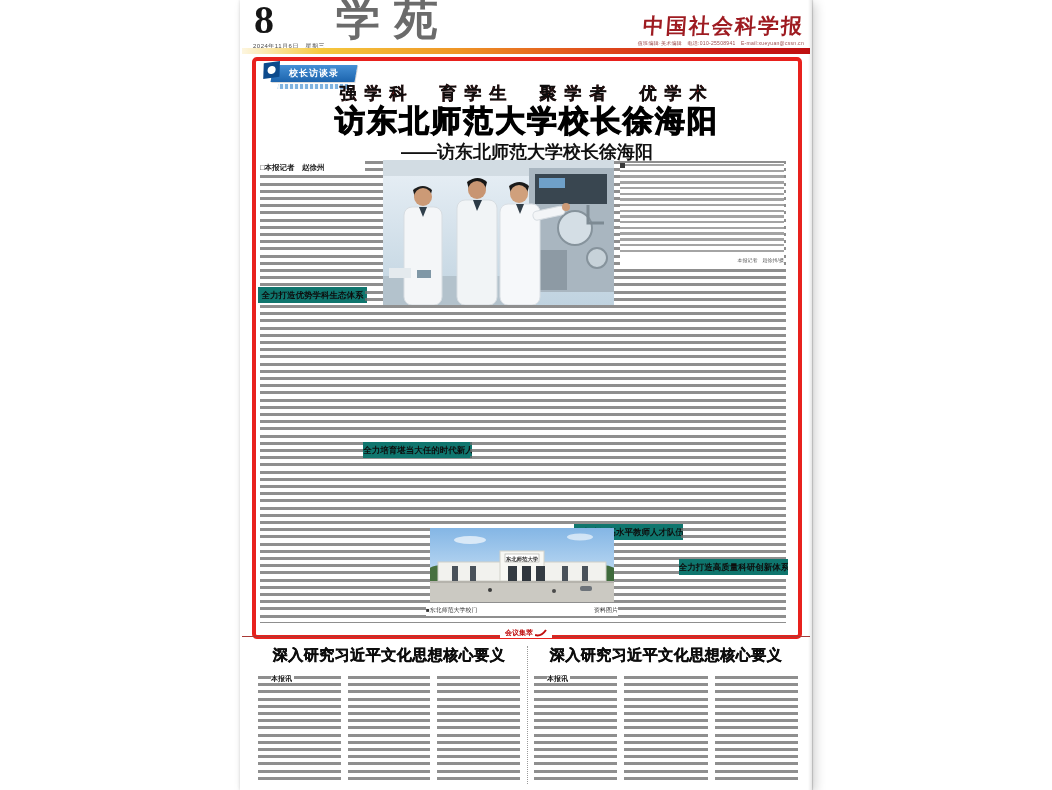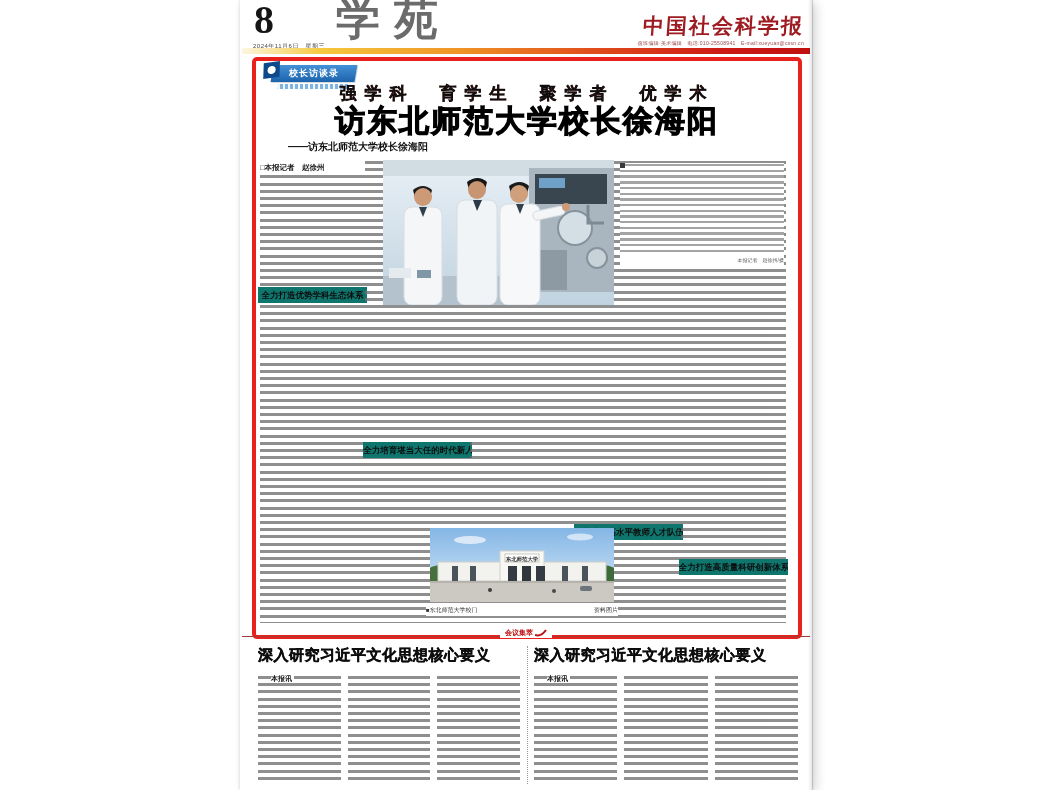--- a/index.html
+++ b/index.html
@@ -33,21 +33,21 @@
   .badge-icon{position:absolute;left:-9px;top:-3px;width:16px;height:16px;background:#0d4a8c;transform:rotate(-8deg);
     display:flex;align-items:center;justify-content:center;}
   .badge-icon i{display:block;width:8px;height:8px;border-radius:50%;background:#fff;}
   .badge-sub{width:72px;height:5px;margin:2px 0 0 14px;background:#7fb3e0;transform:skewX(-10deg);
     background-image:repeating-linear-gradient(90deg,rgba(255,255,255,.9) 0 2px,transparent 2px 5px);}
   
   .kicker{position:absolute;left:0;top:21px;width:100%;text-align:center;font-size:17px;font-weight:800;
     color:#7f1d1d;letter-spacing:8px;-webkit-text-stroke:.4px #0d0d0d;white-space:nowrap;}
   .headline{position:absolute;left:0;top:40px;width:100%;text-align:center;font-size:30px;font-weight:800;
     color:#000;letter-spacing:2px;-webkit-text-stroke:1.1px #000;white-space:nowrap;}
-  .deck{position:absolute;left:0;top:79px;width:100%;font-size:10px;font-weight:700;color:#111;white-space:nowrap;padding-left:32px;}
+  .deck{position:absolute;left:0;top:79px;width:100%;text-align:center;font-size:18px;font-weight:700;color:#111;white-space:nowrap;}
   
   .cols{position:absolute;left:4px;top:100px;width:526px;height:462px;display:flex;}
   .col{flex:1;position:relative;}
   .lines{position:absolute;inset:0;
     background-image:repeating-linear-gradient(to bottom,#6f6f6f 0px,#6f6f6f 3px,transparent 3px,transparent 7.2px);
     opacity:.78;}
   .byline-ov{position:absolute;left:0;right:0;top:0;height:14px;background:#fff;
     font-size:7.5px;font-weight:700;color:#222;line-height:13px;white-space:nowrap;}
   .subhead-ov{position:absolute;left:-2px;right:-2px;background:#0f766e;text-align:center;
     font-size:8.5px;font-weight:800;color:#0d0d0d;line-height:1;padding:4px 0 3px;white-space:nowrap;overflow:hidden;}
@@ -59,21 +59,21 @@
     background-image:repeating-linear-gradient(to bottom,#949494 0 2.4px,transparent 2.4px 5.7px);opacity:.85;}
   .caption1 .sq{position:absolute;left:0;top:0;width:5px;height:5px;background:#3a3a3a;}
   .caption1 .credit{position:absolute;right:0;bottom:4px;background:#fff;font-size:5px;color:#555;padding-left:4px;white-space:nowrap;}
   .photo2{position:absolute;left:174px;top:467px;width:184px;height:74px;background:#cfe2f3;overflow:hidden;}
   .caption2{position:absolute;left:170px;top:543px;width:192px;height:12px;background:#fff;
     display:flex;justify-content:space-between;align-items:center;font-size:6px;color:#333;white-space:nowrap;}
   
   .bottom-rule{position:absolute;left:2px;top:636px;width:568px;border-top:1.5px solid #a83a36;}
   .bottom-label{position:absolute;left:50%;top:628px;transform:translateX(-50%);background:#fff;
     padding:0 5px;font-size:7px;font-weight:700;color:#c00f0f;display:flex;align-items:center;gap:2px;white-space:nowrap;}
-  .art-headline{position:absolute;top:646px;text-align:left;font-size:15px;font-weight:800;color:#0d0d0d;
+  .art-headline{position:absolute;top:646px;text-align:center;font-size:15px;font-weight:800;color:#0d0d0d;
     letter-spacing:.5px;-webkit-text-stroke:.4px #0d0d0d;white-space:nowrap;overflow:hidden;}
   .art-headline.left{left:18px;width:262px;}
   .art-headline.right{left:294px;width:264px;}
   .vdivider{position:absolute;left:287px;top:646px;height:138px;border-left:1px dotted #9a9a9a;}
   .art-cols{position:absolute;top:676px;height:108px;display:flex;gap:7px;}
   .art-cols.left{left:18px;width:262px;}
   .art-cols.right{left:294px;width:264px;}
   .lead-ov{position:absolute;left:13px;top:-1px;background:#fff;font-size:7px;font-weight:700;color:#111;
     line-height:8px;padding-right:2px;white-space:nowrap;}
   .edge-shade{position:absolute;right:-1px;top:0;width:5px;height:100%;

